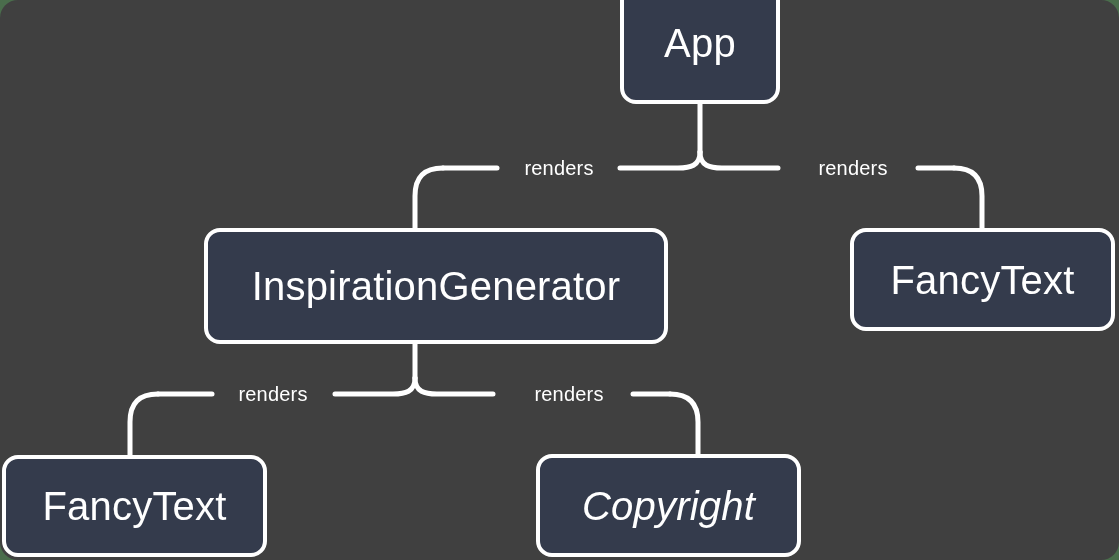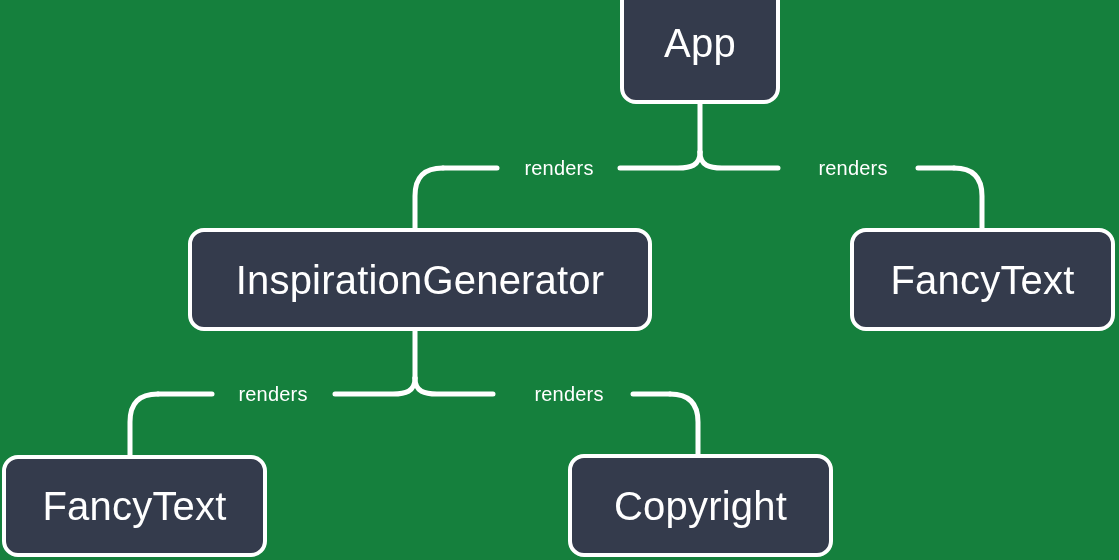--- a/index.html
+++ b/index.html
@@ -10,21 +10,22 @@
     width: 1119px;
     height: 560px;
     background: #4a6d4c;
     font-family: "Liberation Sans", sans-serif;
     overflow: hidden;
   }
   #canvas {
     position: relative;
     width: 1119px;
     height: 560px;
-    background: #15803d;
+    background: #404040;
+    border-radius: 18px;
   }
   #wires {
     position: absolute;
     left: 0;
     top: 0;
     width: 1119px;
     height: 560px;
   }
   .node {
     position: absolute;
@@ -53,24 +54,24 @@
     font-size: 20px;
     font-weight: 400;
     line-height: 1;
     letter-spacing: 0.2px;
     white-space: nowrap;
     z-index: 3;
     transform: translate(-50%, -50%);
   }
   
   #node-app        { left: 620px; top: -18px;  width: 160px; height: 122px; font-size: 40px; }
-  #node-inspgen    { left: 188px; top: 228px;  width: 464px; height: 103px; font-size: 40px; }
+  #node-inspgen    { left: 204px; top: 228px;  width: 464px; height: 116px; font-size: 40px; }
   #node-fancytext-right { left: 850px; top: 228px; width: 265px; height: 103px; font-size: 40px; }
   #node-fancytext-left  { left: 2px;  top: 455px; width: 265px; height: 102px; font-size: 40px; }
-  #node-copyright  { left: 568px; top: 454px;  width: 265px; height: 103px; font-size: 40px; }
+  #node-copyright  { left: 536px; top: 454px;  width: 265px; height: 103px; font-size: 40px; font-style: italic; }
 </style>
 </head>
 <body>
 
 <div id="canvas">
 
   <svg id="wires" viewBox="0 0 1119 560" width="1119" height="560" fill="none" xmlns="http://www.w3.org/2000/svg">
 
     <path d="M700,103 L700,152" stroke="#ffffff" stroke-width="5" stroke-linecap="round"></path>
 

